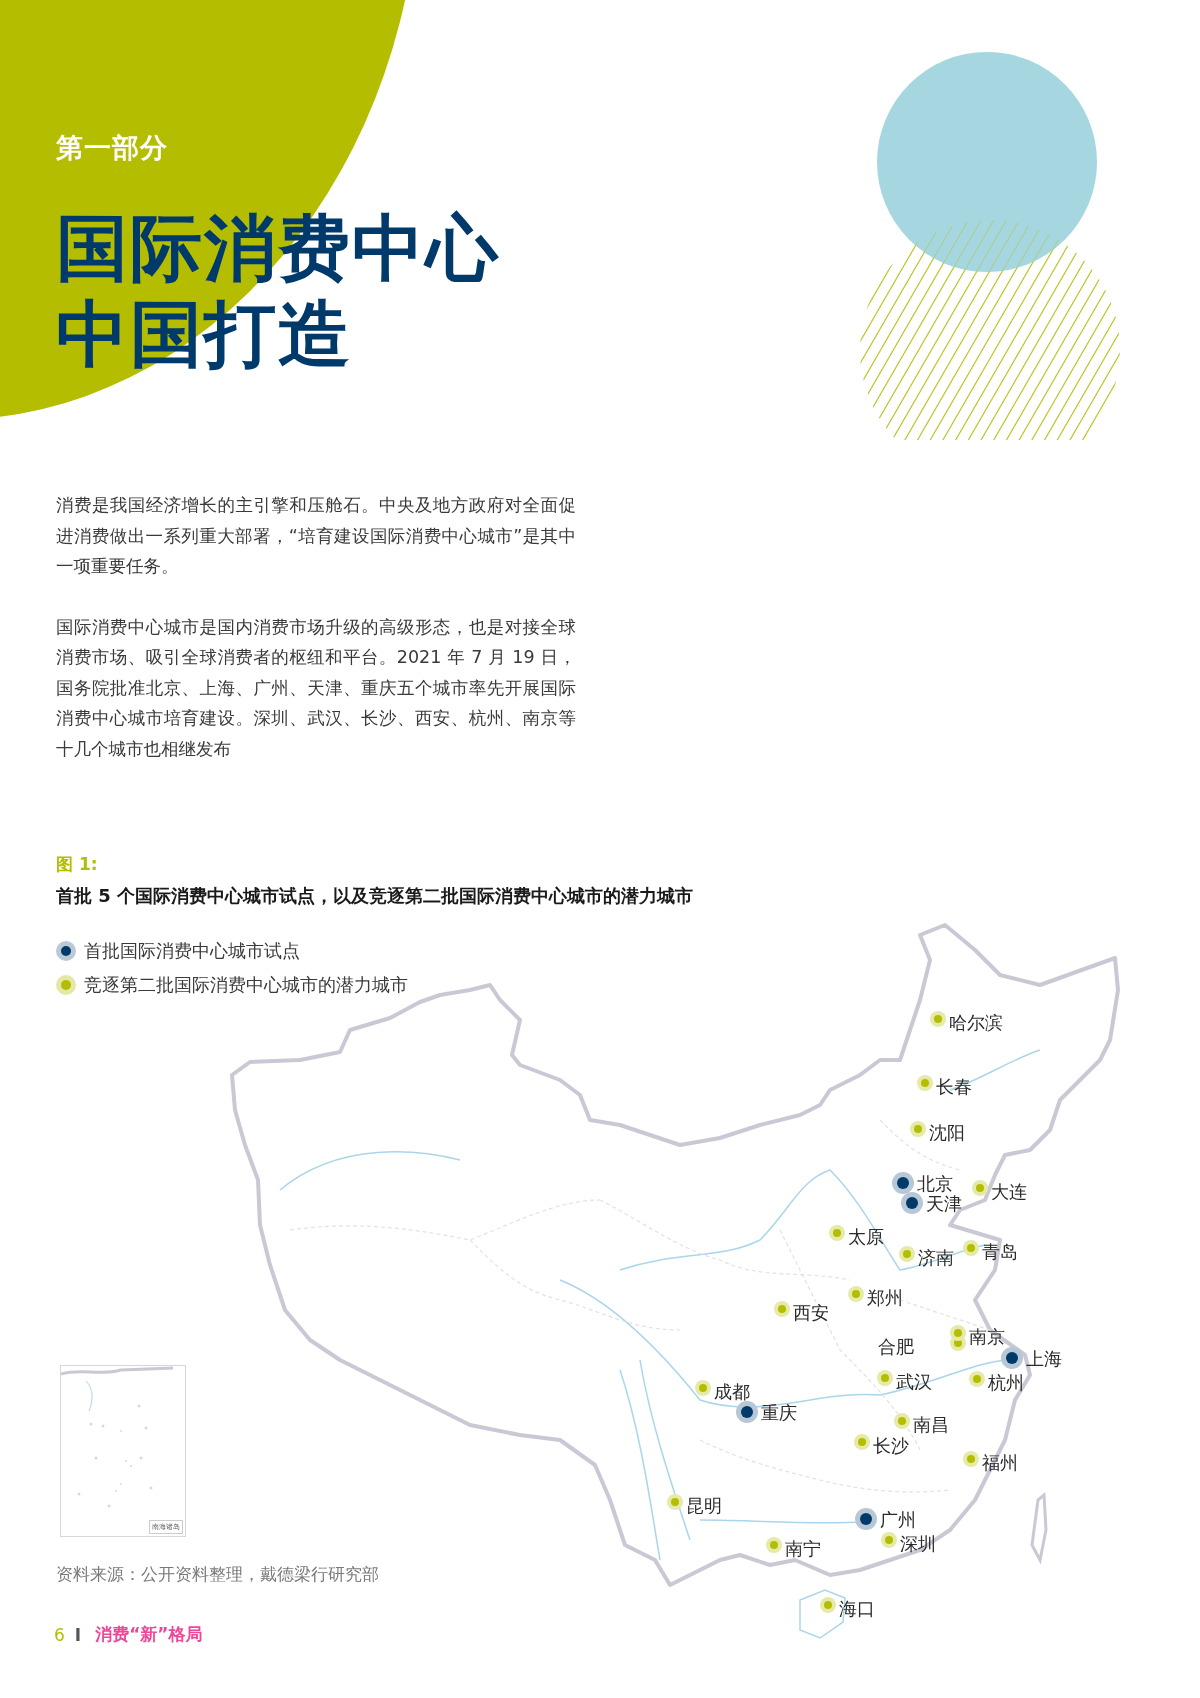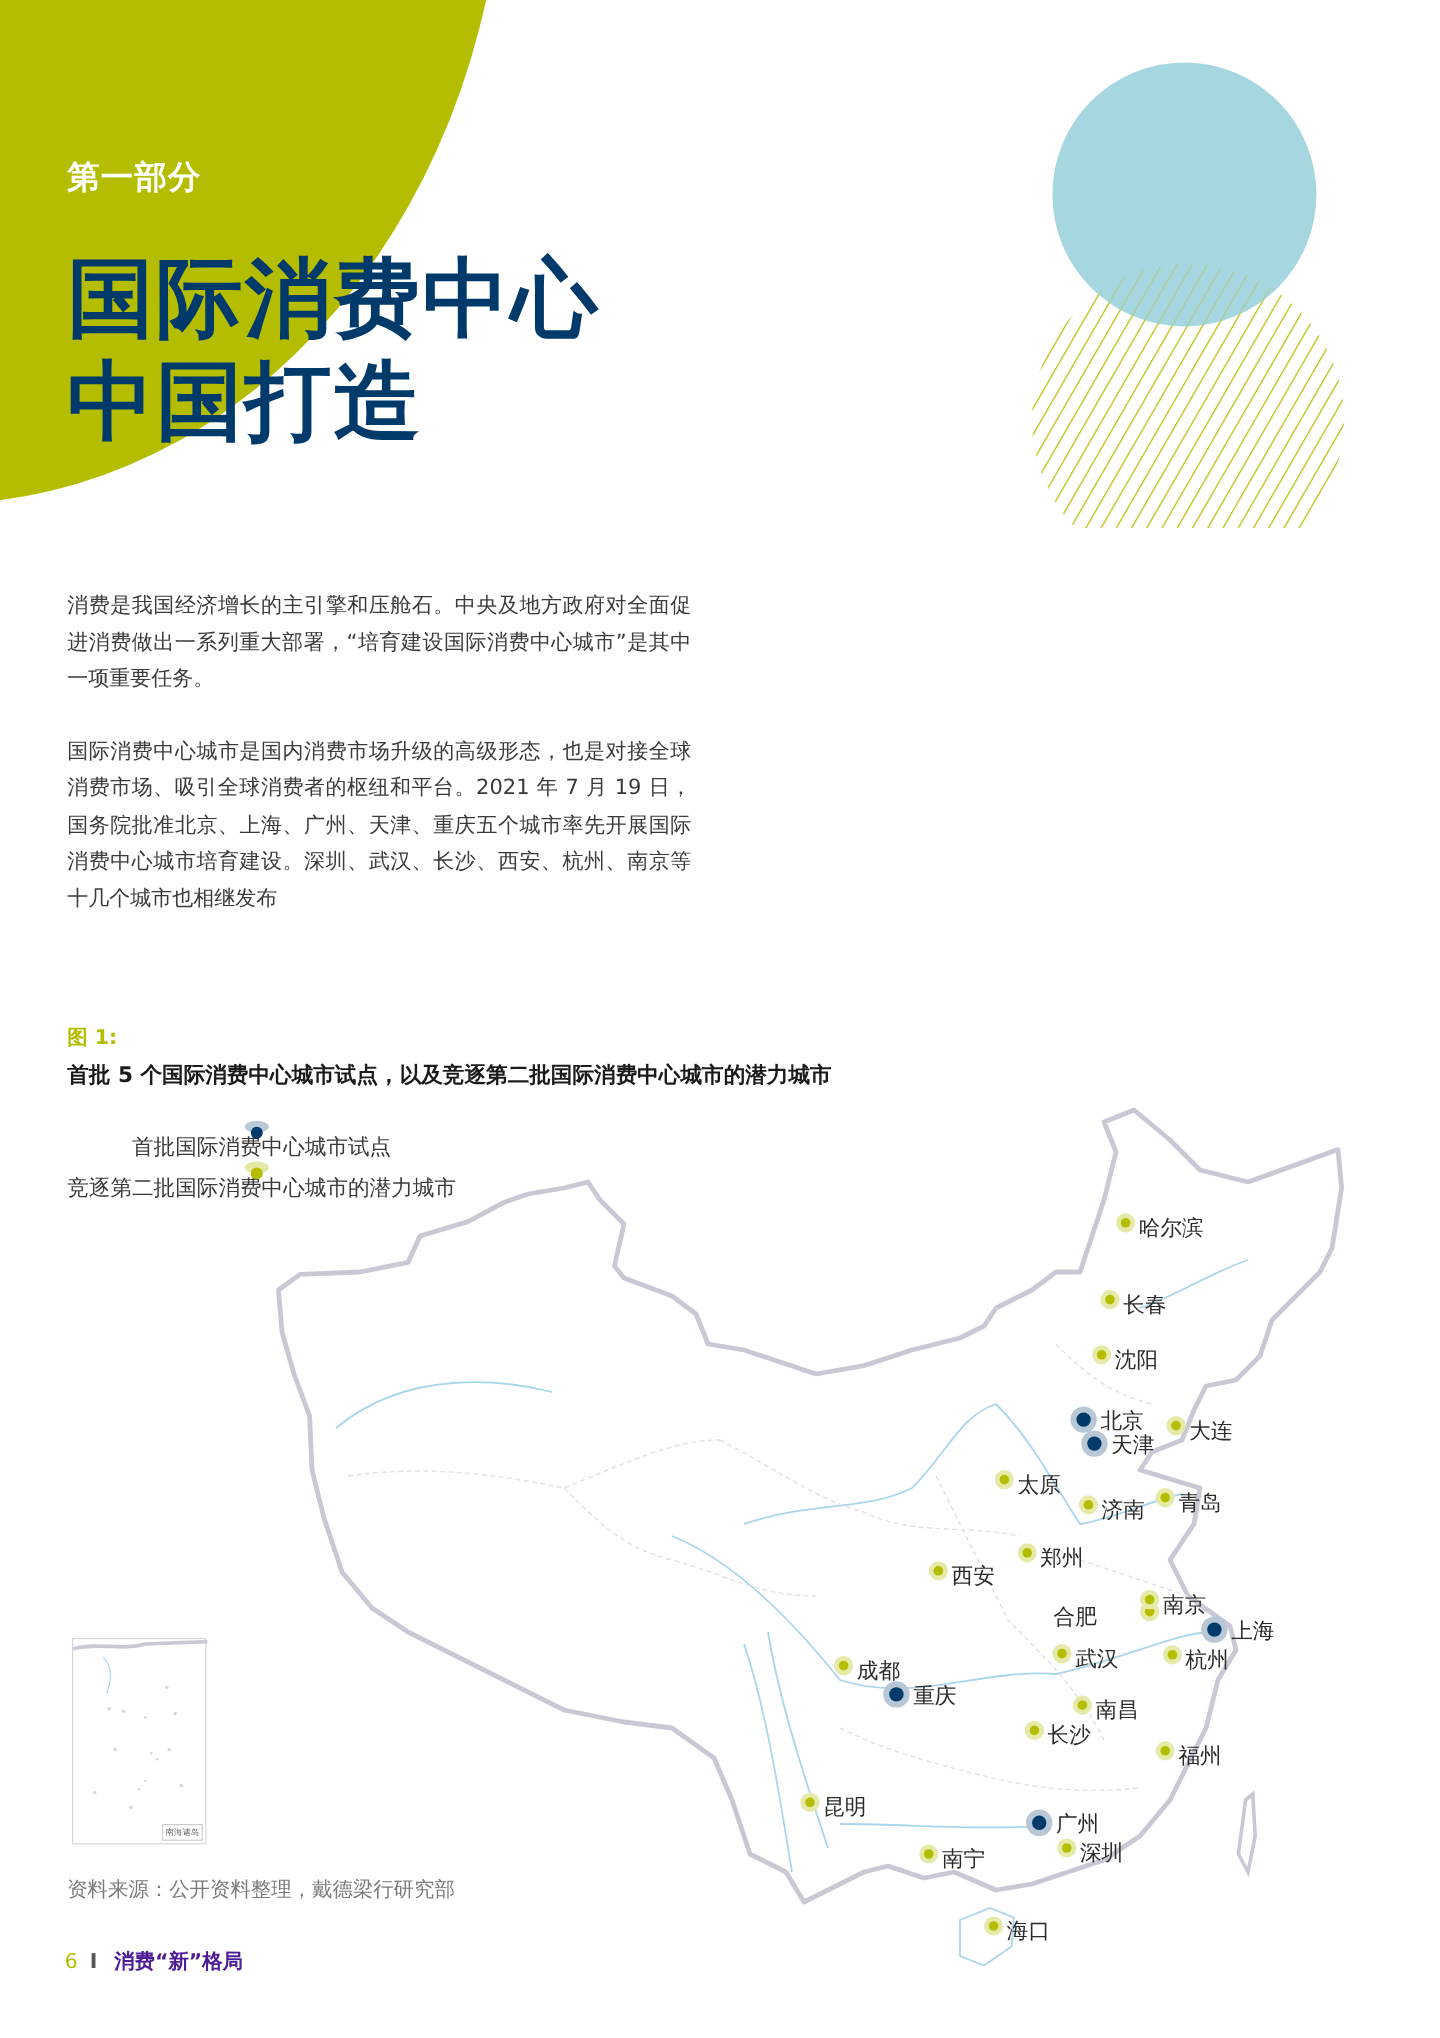--- a/index.html
+++ b/index.html
@@ -17,49 +17,49 @@
 
   .body-col { position: absolute; font-size: 17.5px; line-height: 30.5px; color: #3a3a3a; text-align: justify; }
   .col-left { left: 56px; top: 478px; width: 520px; margin-top: 12px; }
   .col-right { left: 604px; top: 478px; width: 520px; }
   .body-col p { margin-bottom: 30px; }
 
   .fig-label { position: absolute; left: 56px; top: 853px; font-size: 17px; font-weight: bold; color: #b4bd00; }
   .fig-title { position: absolute; left: 56px; top: 884px; font-size: 18px; font-weight: bold; color: #1a1a1a; }
 
   .legend { position: absolute; left: 56px; top: 934px; font-size: 18px; color: #3a3a3a; }
-  .legend-item { display: flex; align-items: center; height: 34px; flex-direction: column; }
+  .legend-item { display: flex; align-items: center; height: 34px; }
   .legend-dot { width: 20px; height: 20px; border-radius: 50%; margin-right: 8px; position: relative; }
   .legend-dot::after { content: ""; position: absolute; left: 5px; top: 5px; width: 10px; height: 10px; border-radius: 50%; }
   .legend-dot.pilot { background: #b9c9d8; }
   .legend-dot.pilot::after { background: #003a6b; }
   .legend-dot.potential { background: #e3e8a5; }
   .legend-dot.potential::after { background: #b4bd00; }
 
   .map-svg { position: absolute; left: 0; top: 0; width: 1200px; height: 1698px; pointer-events: none; }
 
   .city { position: absolute; display: flex; font-size: 18px; color: #2a2a2a; white-space: nowrap; }
   .city .dot { width: 16px; height: 16px; border-radius: 50%; position: relative; margin-right: 3px; flex: none; }
   .city .dot::after { content: ""; position: absolute; left: 4px; top: 4px; width: 8px; height: 8px; border-radius: 50%; }
   .city.potential .dot { background: #e6eaa8; }
   .city.potential .dot::after { background: #b4bd00; }
   .city.pilot .dot { width: 22px; height: 22px; background: #b7c7d6; }
   .city.pilot .dot::after { left: 5px; top: 5px; width: 12px; height: 12px; background: #003a6b; }
   .city.label-left { flex-direction: row-reverse; gap: 32px; }
   .city.label-left .dot { margin-right: 0; margin-left: 4px; }
 
-  .inset { position: absolute; left: 60px; top: 1365px; width: 112px; height: 172px; border: 1px solid #d6d6dc; background: #fff; }
+  .inset { position: absolute; left: 60px; top: 1365px; width: 126px; height: 172px; border: 1px solid #d6d6dc; background: #fff; }
   .inset-tag { position: absolute; right: 2px; bottom: 2px; font-size: 7px; color: #666; border: 1px solid #ccc; padding: 1px 2px; background: #fff; }
 
   .source { position: absolute; left: 56px; top: 1563px; font-size: 17px; color: #7a7a7a; }
 
   .footer { position: absolute; left: 54px; top: 1623px; display: flex; align-items: center; font-size: 17px; }
   .footer .page-num { color: #b4bd00; margin-right: 10px; }
   .footer .sep { color: #555; margin-right: 14px; font-weight: bold; }
-  .footer .pub { color: #4c1d95; font-weight: bold; }
+  .footer .pub { color: #ec4899; font-weight: bold; }
 </style>
 </head>
 <body>
 
 <div class="blob"></div>
 
 <svg class="deco" viewBox="0 0 300 390">
   <defs>
     <pattern id="hatch" patternUnits="userSpaceOnUse" width="11" height="11" patternTransform="rotate(30)">
       <line x1="0" y1="0" x2="0" y2="11" stroke="#b9c21a" stroke-width="2"></line>

